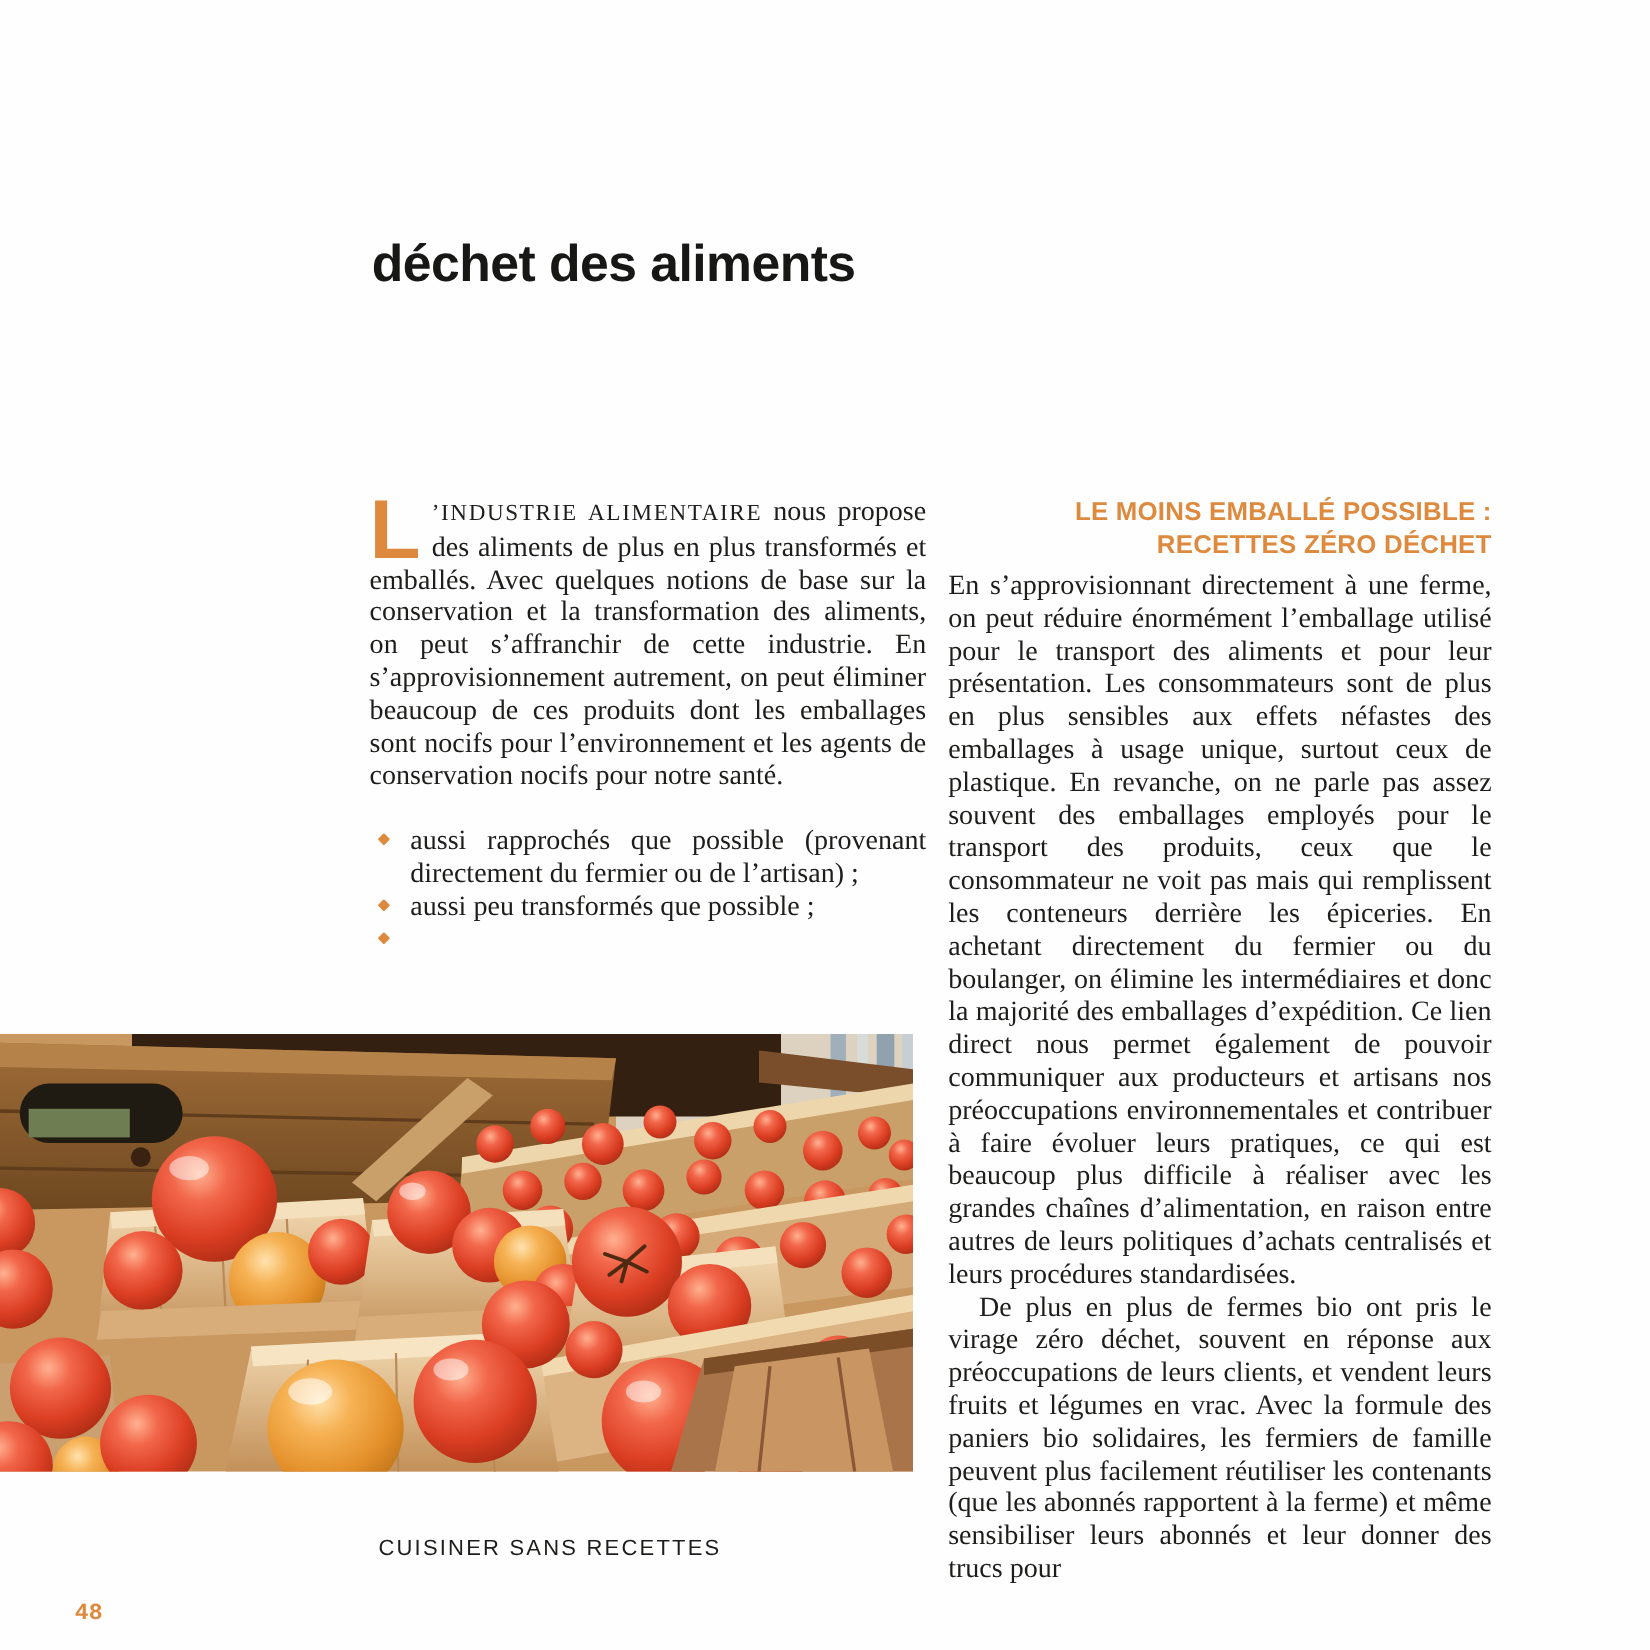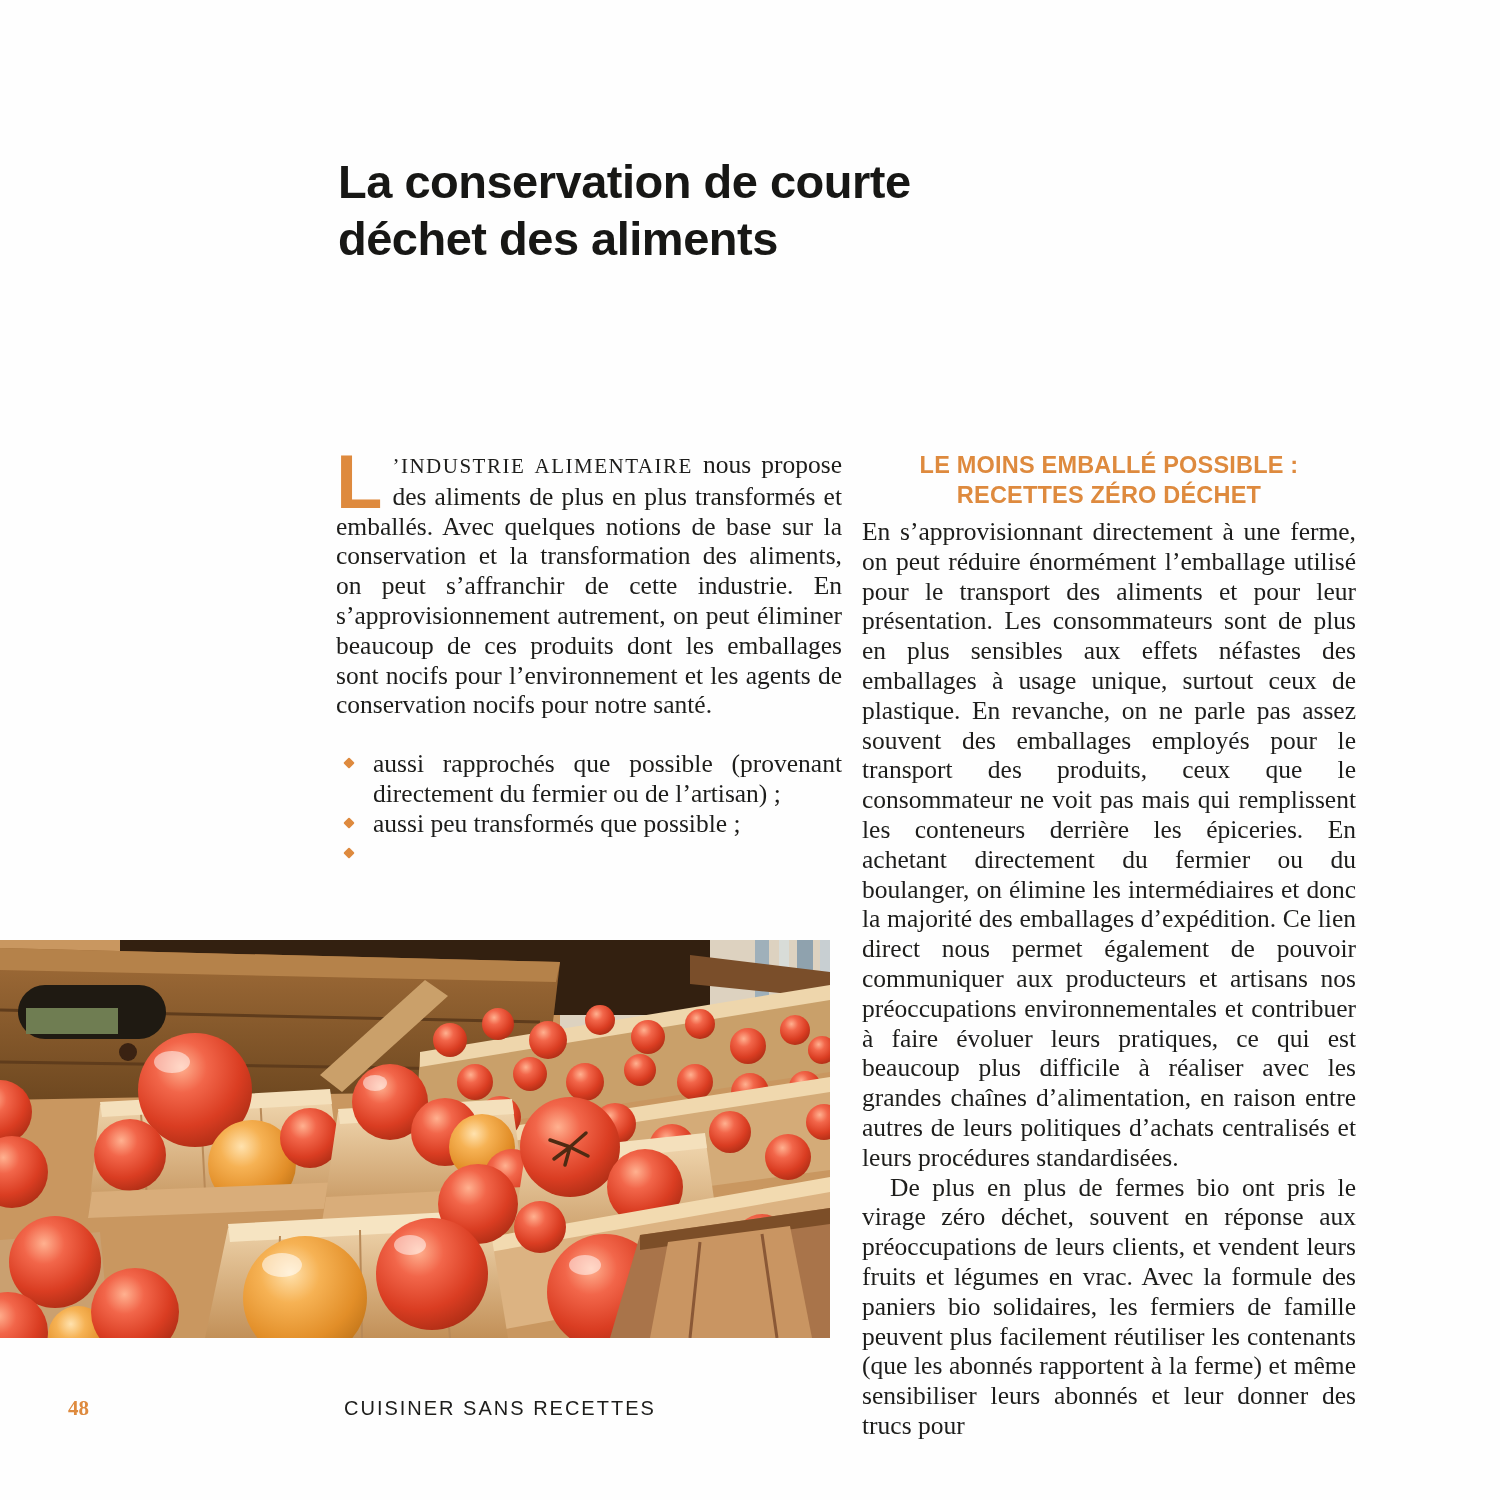--- a/index.html
+++ b/index.html
@@ -42,45 +42,45 @@
   ul.bullets li{position:relative;padding-left:37px;margin:0;}
   .bullet-icon{
     position:absolute;left:9px;top:10px;
     width:8px;height:8px;background:var(--orange);
     transform:rotate(45deg);border-radius:1px;
   }
   .rc-heading{
     font-family:"Liberation Sans", sans-serif;
     font-weight:700;font-size:23.5px;line-height:30px;
     letter-spacing:0.2px;color:var(--orange);
-    text-align:center;margin:0 0 7px 0;
+    text-align:right;margin:0 0 7px 0;
   }
   .rc-heading span{display:block;}
   .photo{
     position:absolute;left:0;top:940px;width:830px;height:398px;
     overflow:hidden;
   }
   .photo svg{display:block;width:830px;height:398px;}
   .footer-num{
-    position:absolute;left:68px;top:1396px;
-    font-family:Liberation Serif, serif;
+    position:absolute;left:68px;top:1456px;
+    font-family:Liberation Mono, monospace;
     font-weight:700;font-size:21px;color:var(--orange);
   }
   .footer-title{
     position:absolute;left:344px;top:1397px;
     font-family:"Liberation Sans", sans-serif;
     font-size:20px;letter-spacing:2px;color:#1d1d1b;
   }
 </style>
 </head>
 <body>
 
 <div class="page">
 
-  <h1 class="title"><span>La conservation de courte</span><br>
+  <h1 class="title"><br>
     <span>déchet des aliments</span></h1>
 
   <div class="col col-left">
     <p><span class="dropcap">L</span><span class="smallcaps">’INDUSTRIE ALIMENTAIRE</span><span> nous propose des aliments de plus en plus transformés et emballés. Avec quelques notions de base sur la conservation et la transformation des aliments, on peut s’affranchir de cette industrie. En s’approvisionnement autrement, on peut éliminer beaucoup de ces produits dont les emballages sont nocifs pour l’environnement et les agents de conservation nocifs pour notre santé.</span></p>
     <ul class="bullets">
       <li><span class="bullet-icon"></span><span>aussi rapprochés que possible (provenant directement du fermier ou de l’artisan) ;</span></li>
       <li><span class="bullet-icon"></span><span>aussi peu transformés que possible ;</span></li>
       <li><span class="bullet-icon"></span></li>
     </ul>
   </div>

